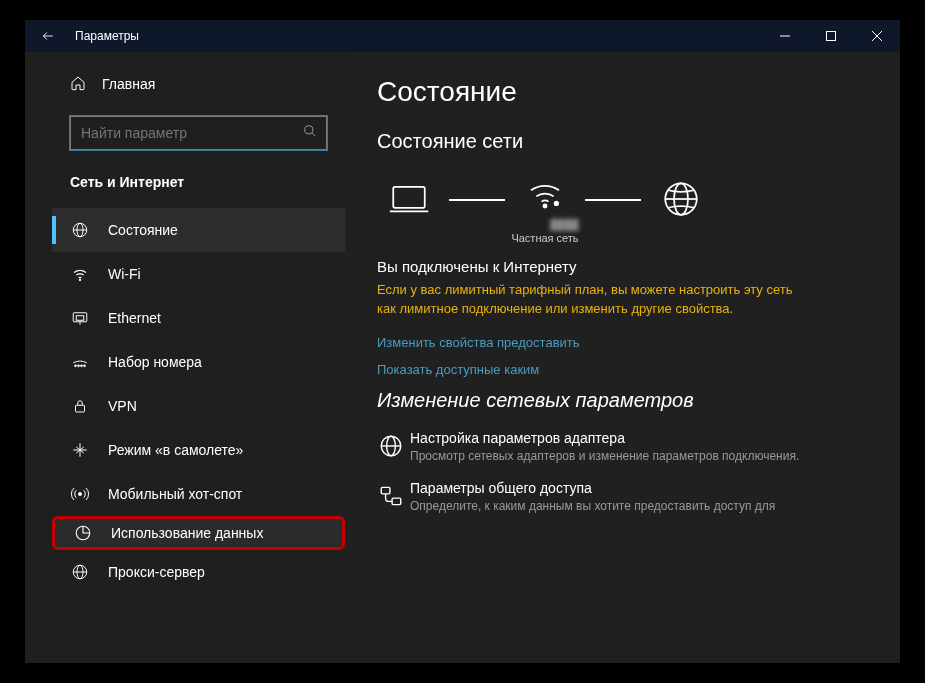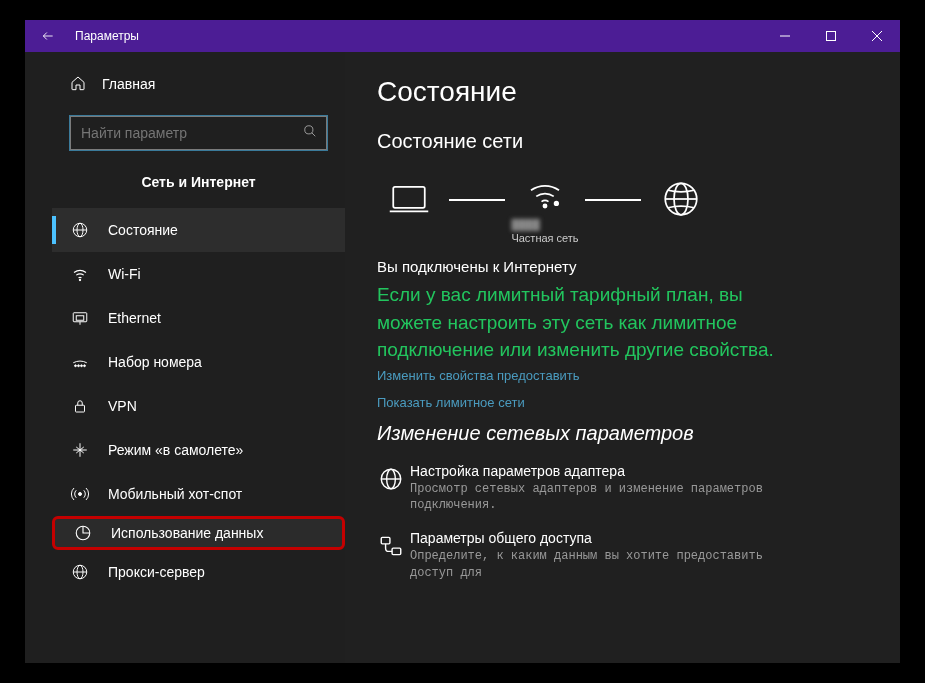--- a/index.html
+++ b/index.html
@@ -16,21 +16,21 @@
     top: 20px; left: 25px;
     width: 875px; height: 643px;
     background: #000;
     display: flex;
     flex-direction: column;
   }
   .titlebar {
     height: 32px;
     display: flex;
     align-items: center;
-    background: #4c1d95;
+    background: #0f172a;
   }
   .titlebar .back {
     width: 46px; height: 32px;
     display: flex; align-items: center; justify-content: center;
     color: #fff;
   }
   .titlebar .title {
     font-size: 12px;
     flex: 1;
     padding-left: 4px;
@@ -81,21 +81,20 @@
   .search-wrap { position: relative; }
   .search-icon {
     position: absolute;
     right: 28px; top: 20px;
     color: #aaa;
   }
   .section-label {
     font-size: 14px;
     font-weight: 600;
     padding: 6px 18px 18px 18px;
-    text-align: center;
   }
   .nav-list { display: flex; flex-direction: column; }
   .nav-item {
     display: flex;
     align-items: center;
     height: 44px;
     padding-left: 18px;
     gap: 18px;
     font-size: 14px;
     color: #fff;
@@ -171,25 +170,25 @@
     color: #888;
     filter: blur(2px);
   }
   .connected-title {
     font-size: 15px;
     font-weight: 400;
     margin-top: 14px;
     margin-bottom: 6px;
   }
   .body-text {
-    font-size: 19px;
-    color: #22c55e;
+    font-size: 13px;
+    color: #eab308;
     max-width: 420px;
     line-height: 1.45;
-    margin-bottom: 4px;
+    margin-bottom: 16px;
   }
   .link {
     font-size: 13px;
     color: #4a9bbf;
     margin-bottom: 12px;
     display: block;
   }
   .h3 {
     font-size: 20px;
     font-weight: 400;
@@ -210,21 +209,20 @@
   }
   .option-row .o-title {
     font-size: 14px;
     margin-bottom: 2px;
   }
   .option-row .o-desc {
     font-size: 12px;
     color: #999;
     max-width: 400px;
     line-height: 1.4;
-    font-family: Liberation Mono, monospace;
   }
 </style>
 </head>
 <body>
 
 <div class="window">
 
   <div class="titlebar">
     <div class="back">
       <svg width="14" height="14" viewBox="0 0 24 24" fill="none" stroke="currentColor" stroke-width="1.5">
@@ -396,21 +394,21 @@
         </div>
         <div class="connector"></div>
         <div class="node">
           <svg viewBox="0 0 48 48" fill="none" stroke="#fff" stroke-width="2">
             <path d="M8 22a28 28 0 0 1 32 0"></path>
             <path d="M14 29a18 18 0 0 1 20 0"></path>
             <path d="M20 35a7 7 0 0 1 8 0"></path>
             <circle cx="24" cy="40" r="1.8" fill="#fff"></circle>
             <circle cx="37" cy="37" r="2" fill="#fff"></circle>
           </svg>
-          <div style="display:flex;flex-direction:column;align-items:flex-start;gap:2px">
+          <div style="display:flex;flex-direction:column;align-items:flex-end;gap:2px">
             <span class="node-sub">████</span>
             <span class="node-label">Частная сеть</span>
           </div>
         </div>
         <div class="connector"></div>
         <div class="node">
           <svg viewBox="0 0 48 48" fill="none" stroke="#fff" stroke-width="2">
             <circle cx="24" cy="24" r="18"></circle>
             <line x1="6" y1="24" x2="42" y2="24"></line>
             <ellipse cx="24" cy="24" rx="8" ry="18"></ellipse>
@@ -418,21 +416,21 @@
             <path d="M9 34a30 12 0 0 1 30 0"></path>
           </svg>
           <span class="node-label" style="visibility:hidden">.</span>
         </div>
       </div>
 
       <div class="connected-title">Вы подключены к Интернету</div>
       <div class="body-text">Если у вас лимитный тарифный план, вы можете настроить эту сеть как лимитное подключение или изменить другие свойства.</div>
 
       <a class="link">Изменить свойства предоставить</a>
-      <a class="link">Показать лимитное сети</a>
+      <a class="link">Показать доступные каким</a>
 
       <div class="h3">Изменение сетевых параметров</div>
 
       <div class="option-row">
         <div class="o-icon">
           <svg width="26" height="26" viewBox="0 0 24 24" fill="none" stroke="#fff" stroke-width="1.3">
               <circle cx="12" cy="12" r="9"></circle>
               <line x1="3" y1="12" x2="21" y2="12"></line>
               <ellipse cx="12" cy="12" rx="4" ry="9"></ellipse>
             </svg>

